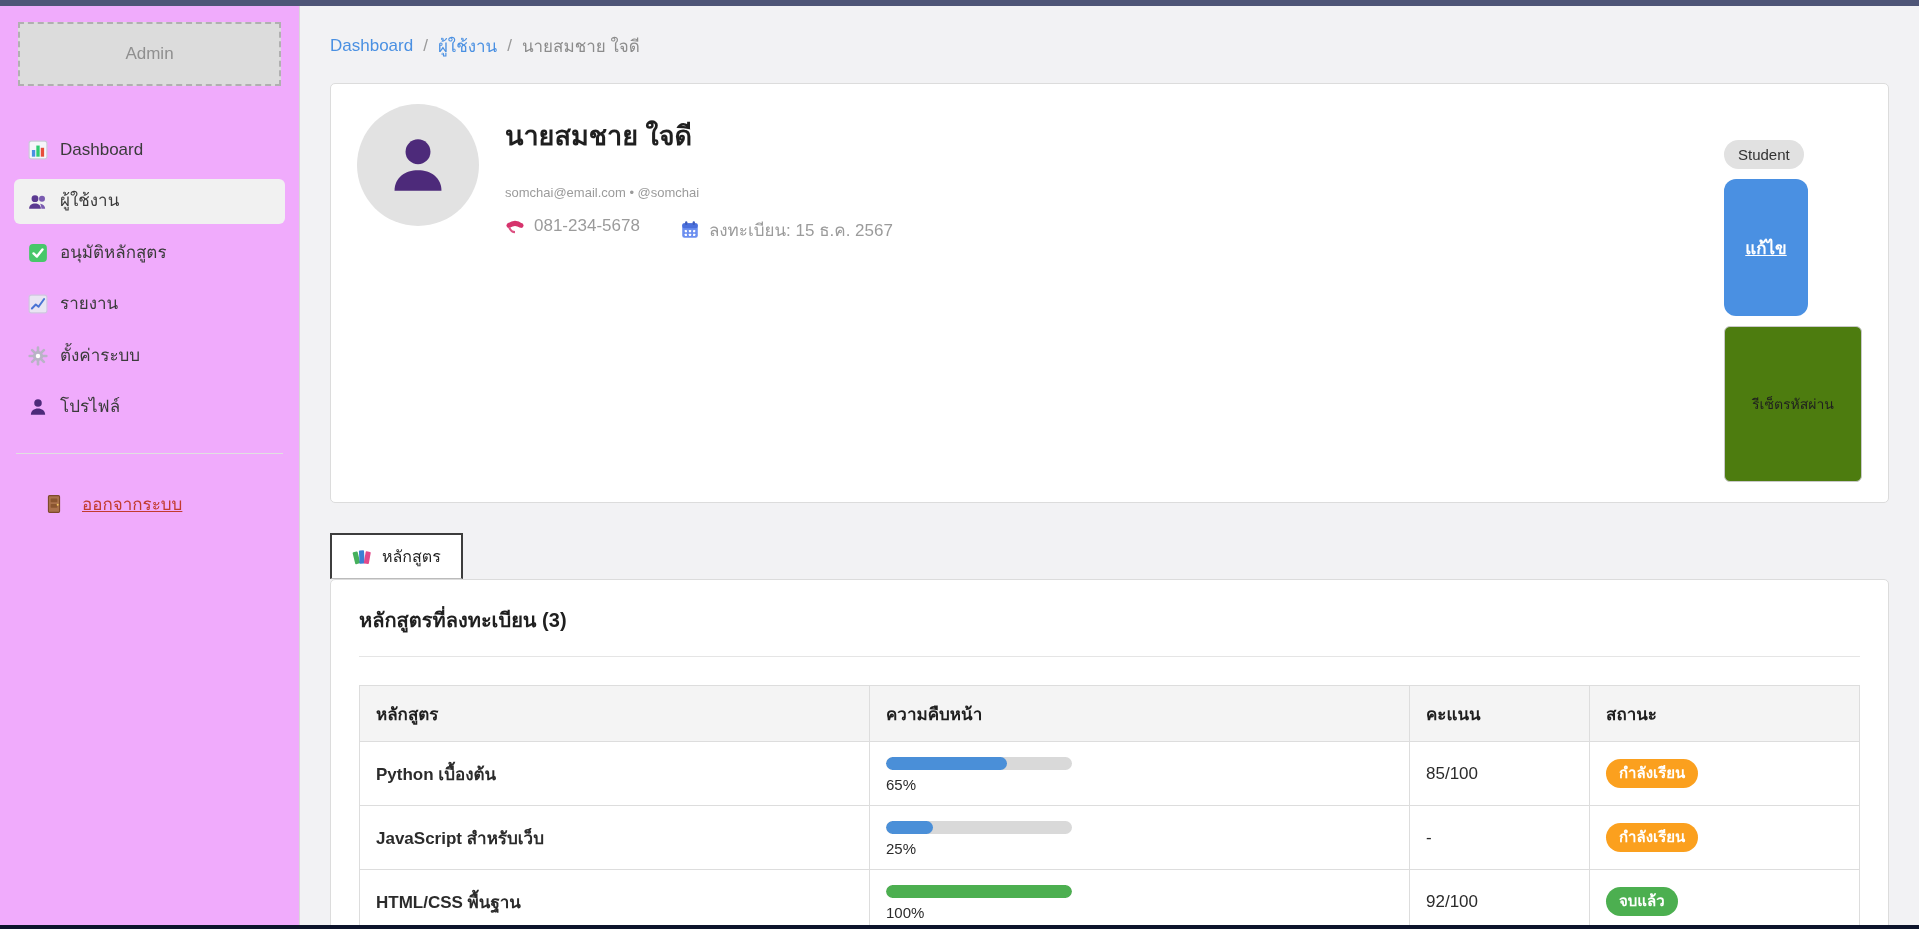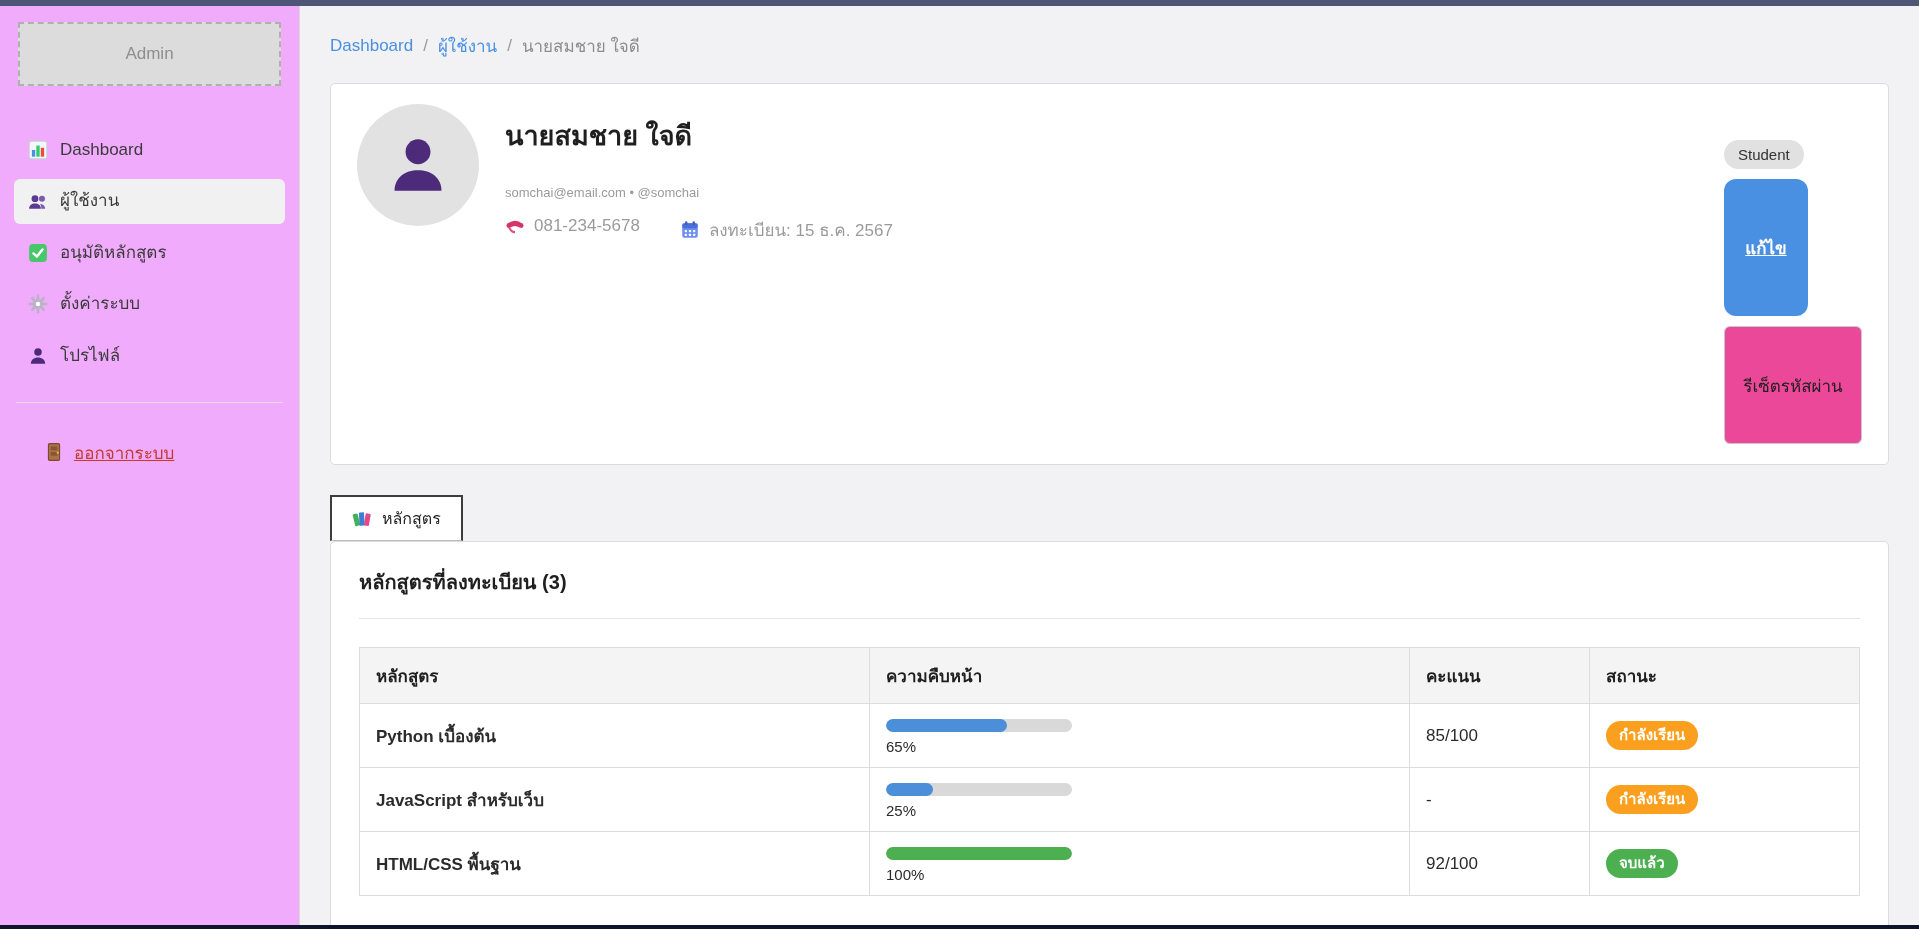--- a/index.html
+++ b/index.html
@@ -28,21 +28,21 @@
   .nav-item {
     display: flex; align-items: center; gap: 12px;
     padding: 12px 14px; margin: 7px 14px; border-radius: 6px;
     font-size: 17px; color: #3b3b3b; cursor: pointer; line-height: 1.2;
   }
   .nav-item.active { background: #f1f1f1; }
   .nav-item .icon, .inline-icon { display: inline-flex; width: 20px; height: 20px; align-items: center; justify-content: center; flex: 0 0 auto; }
   .icon svg, .inline-icon svg { width: 100%; height: 100%; display: block; }
   .side-divider { border: none; border-top: 1px solid #e0e0e0; margin: 24px 16px; }
   .logout-link {
-    display: inline-flex; align-items: center; gap: 10px;
+    display: inline-flex; align-items: center; gap: 18px;
     margin: 12px 0 0 44px; color: #c23b2e; font-size: 17px;
     text-decoration: underline; cursor: pointer;
   }
 
   
   .main { flex: 1; padding: 26px 30px 60px 30px; }
 
   .breadcrumb { display: flex; align-items: center; gap: 10px; font-size: 17px; margin-bottom: 24px; }
   .crumb-link { color: #4a90e2; text-decoration: none; cursor: pointer; }
   .crumb-sep { color: #9a9a9a; }
@@ -70,22 +70,22 @@
     margin-top: 36px; background: #e1e1e1; color: #333;
     padding: 6px 14px; border-radius: 16px; font-size: 15px; white-space: nowrap;
   }
   .edit-btn {
     width: 84px; height: 137px; background: #4a90e2; border: none; border-radius: 12px;
     color: #fff; font-weight: bold; font-size: 17px; text-decoration: underline;
     display: flex; align-items: center; justify-content: center; cursor: pointer;
     font-family: inherit;
   }
   .reset-btn {
-    width: 138px; height: 118px; background: #ec4899; border: 1px solid #c9c9c9; border-radius: 6px;
-    color: #1f1f1f; font-size: 17px; display: flex; align-items: center; justify-content: center;
+    width: 138px; height: 156px; background: #4d7c0f; border: 1px solid #c9c9c9; border-radius: 6px;
+    color: #1f1f1f; font-size: 14px; display: flex; align-items: center; justify-content: center;
     cursor: pointer; font-family: inherit;
   }
 
   
   .tab-row { margin-top: 30px; }
   .tab {
     display: inline-flex; align-items: center; gap: 10px;
     padding: 9px 20px; background: #fff; font-size: 16px; color: #1f1f1f;
     border: 2px solid #3d3d3d; border-bottom: 1px solid #bbb; cursor: pointer;
   }
@@ -144,20 +144,29 @@
           <span>ผู้ใช้งาน</span>
         </div>
         <div class="nav-item">
           <span class="icon">
             <svg viewBox="0 0 18 18">
               <rect x="1" y="1" width="16" height="16" rx="3.5" fill="#48c76a"></rect>
               <polyline points="5,9.4 8,12.2 13,5.8" fill="none" stroke="#fff" stroke-width="2.2" stroke-linecap="round" stroke-linejoin="round"></polyline>
             </svg>
           </span>
           <span>อนุมัติหลักสูตร</span>
+        </div>
+        <div class="nav-item">
+          <span class="icon">
+            <svg viewBox="0 0 18 18">
+              <rect x="1" y="1" width="16" height="16" rx="2" fill="#e9e5f3" stroke="#cfc8e0"></rect>
+              <polyline points="3.5,13 7,9.5 9.5,11.5 14.5,4.5" fill="none" stroke="#4a74d4" stroke-width="1.8" stroke-linecap="round" stroke-linejoin="round"></polyline>
+            </svg>
+          </span>
+          <span>รายงาน</span>
         </div>
         <div class="nav-item">
           <span class="icon">
             <svg viewBox="0 0 18 18">
               <g stroke="#b9b3c6" stroke-width="2.4" stroke-linecap="round">
                 <line x1="9" y1="1.5" x2="9" y2="16.5"></line>
                 <line x1="1.5" y1="9" x2="16.5" y2="9"></line>
                 <line x1="3.7" y1="3.7" x2="14.3" y2="14.3"></line>
                 <line x1="14.3" y1="3.7" x2="3.7" y2="14.3"></line>
               </g>

